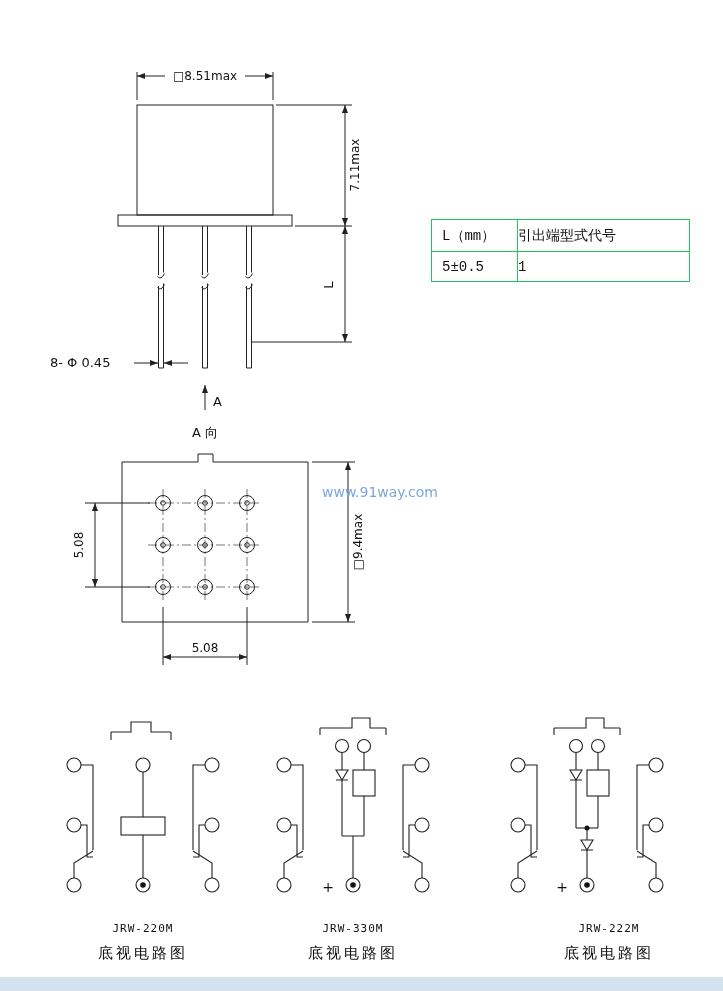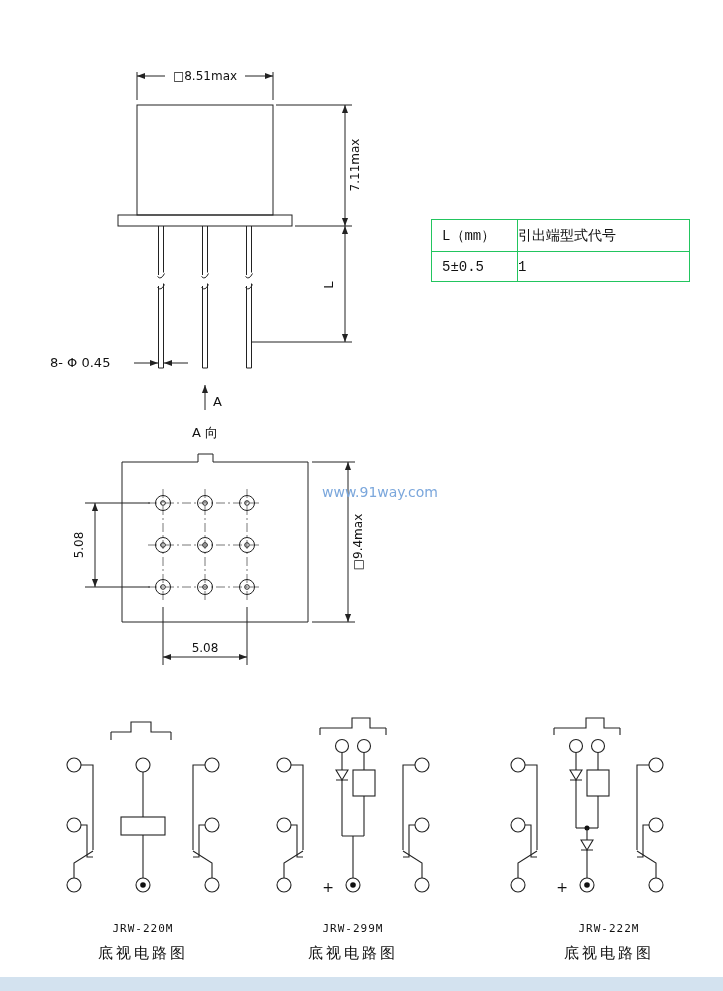--- a/index.html
+++ b/index.html
@@ -244,21 +244,21 @@
       <path d="M154,168 V153 L135,141"></path>
     </g>
     <text x="60" y="182" text-anchor="middle" font-size="14">+</text>
   </svg>
 
   <div class="cap" id="cap1">
     <div class="model">JRW-220M</div>
     <div class="zh">底视电路图</div>
   </div>
   <div class="cap" id="cap2">
-    <div class="model">JRW-299M</div>
+    <div class="model">JRW-330M</div>
     <div class="zh">底视电路图</div>
   </div>
   <div class="cap" id="cap3">
     <div class="model">JRW-222M</div>
     <div class="zh">底视电路图</div>
   </div>
 
   <div class="bottomband"></div>
 </div>
 

